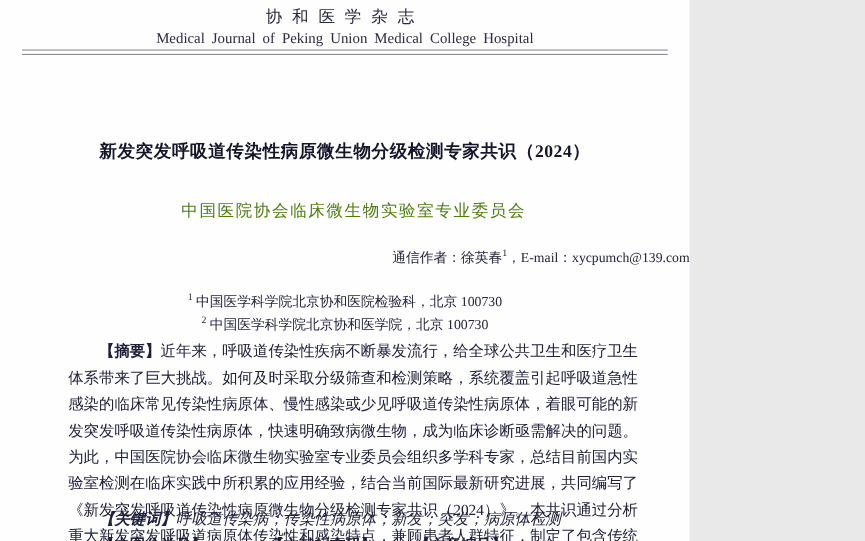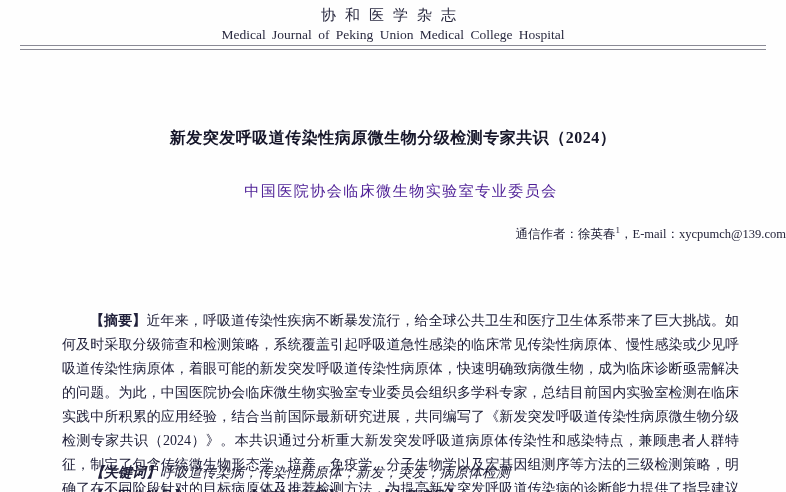--- a/index.html
+++ b/index.html
@@ -1,19 +1,19 @@
 <!DOCTYPE html>
 <html><head>
 <meta charset="utf-8">
 <style>
   * { margin: 0; padding: 0; box-sizing: border-box; }
   html, body { background: #e9e9e9; }
   .page {
     position: relative;
-    width: 786px;
+    width: 627px;
     height: 492px;
     background: #fefefe;
     overflow: hidden;
     font-family: "Liberation Serif", "DejaVu Serif", serif;
     color: #23233a;
   }
   .journal-zh {
     position: absolute;
     top: 6px; left: 0; right: 0;
     text-align: center;
@@ -53,21 +53,21 @@
     font-weight: bold;
     letter-spacing: 0.5px;
     color: #16162a;
   }
   .author-org {
     position: absolute;
     top: 182px; left: 56px; right: 40px;
     text-align: center;
     font-size: 15px;
     letter-spacing: 1.5px;
-    color: #4c1d95;
+    color: #4d7c0f;
   }
   .correspondence {
     position: absolute;
     top: 224px; left: 0; right: 0;
     display: flex;
     flex-direction: column;
     align-items: flex-end;
     font-size: 12.5px;
     line-height: 21px;
     color: #23233a;
@@ -132,20 +132,24 @@
 
   <div class="author-org">中国医院协会临床微生物实验室专业委员会</div>
 
   <div class="correspondence">
     <div class="corr-inner">
       <div class="corr-line1"><span>通信作者：</span><span>徐英春</span><sup>1</sup><span>，E-mail：</span><span>xycpumch@139.com</span>
       </div>
     </div>
   </div>
 
+  <div class="affiliation affil-1"><sup>1</sup><span> 中国医学科学院北京协和医院检验科，北京 100730</span>
+  </div>
+  <div class="affiliation affil-2"><sup>2</sup><span> 中国医学科学院北京协和医学院，北京 100730</span>
+  </div>
 
   <p class="abstract"><span class="label-bold">【摘要】</span><span>近年来，呼吸道传染性疾病不断暴发流行，给全球公共卫生和医疗卫生体系带来了巨大挑战。如何及时采取分级筛查和检测策略，系统覆盖引起呼吸道急性感染的临床常见传染性病原体、慢性感染或少见呼吸道传染性病原体，着眼可能的新发突发呼吸道传染性病原体，快速明确致病微生物，成为临床诊断亟需解决的问题。为此，中国医院协会临床微生物实验室专业委员会组织多学科专家，总结目前国内实验室检测在临床实践中所积累的应用经验，结合当前国际最新研究进展，共同编写了《新发突发呼吸道传染性病原微生物分级检测专家共识（2024）》。本共识通过分析重大新发突发呼吸道病原体传染性和感染特点，兼顾患者人群特征，制定了包含传统微生物形态学、培养、免疫学、分子生物学以及宏基因组测序等方法的三级检测策略，明确了在不同阶段针对的目标病原体及推荐检测方法，为提高新发突发呼吸道传染病的诊断能力提供了指导建议和参考依据。</span>
   </p>
 
   <p class="keywords"><span class="label-bold">【关键词】</span><span>呼吸道传染病；传染性病原体；新发；突发；病原体检测</span>
   </p>
 
   <p class="clipped-line label-bold">【中图分类号】                【文献标志码】          【文章编号】</p>
 
 </div>

